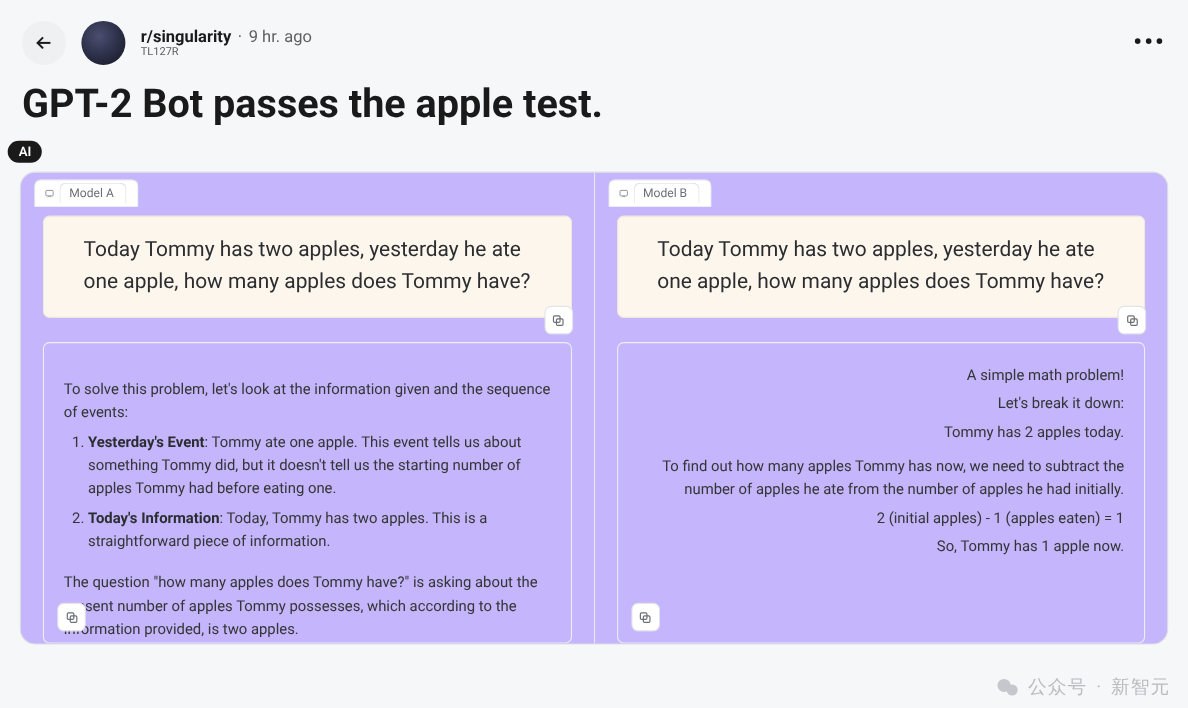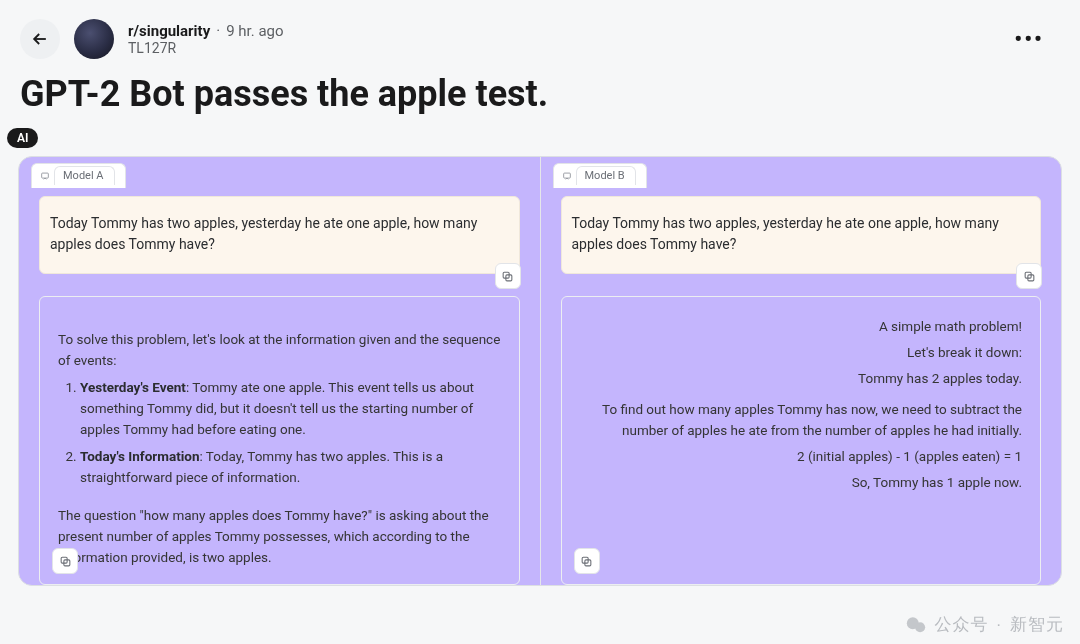--- a/index.html
+++ b/index.html
@@ -8,21 +8,21 @@
     background: #f6f7f8;
     color: #1a1a1b;
     width: 1080px;
     height: 644px;
     overflow: hidden;
     position: relative;
   }
   .header {
     display: flex;
     align-items: center;
-    padding: 18px 24px 0 20px;
+    padding: 18px 8px 0 20px;
     gap: 14px;
   }
   .back-btn {
     width: 40px; height: 40px;
     border-radius: 50%;
     background: #eef0f2;
     display: flex;
     align-items: center;
     justify-content: center;
     cursor: pointer;
@@ -32,21 +32,21 @@
     width: 40px; height: 40px;
     border-radius: 50%;
     background: radial-gradient(circle at 40% 35%, #4b4f70 0%, #2a2d45 55%, #14151f 100%);
     display: block;
   }
   .meta-block { display: flex; flex-direction: column; }
   .meta-line1 { display: flex; align-items: baseline; gap: 6px; font-size: 15px; }
   .subreddit { font-weight: 700; color: #1a1a1b; }
   .meta-sep { color: #5c5f63; }
   .meta-time { color: #5c5f63; }
-  .author { font-size: 14px; color: #5c5f63; }
+  .author { font-size: 10px; color: #5c5f63; }
   .more-btn {
     margin-left: auto;
     padding: 8px 12px;
     cursor: pointer;
     font-size: 22px;
     letter-spacing: 2px;
     color: #1a1a1b;
     font-weight: 700;
   }
   .post-title {
@@ -96,22 +96,22 @@
     font-size: 11px;
     color: #6b6f76;
     background: #fff;
   }
   .model-tab svg { width: 10px; height: 10px; }
   .prompt-box {
     margin: 4px 20px 0 20px;
     background: #fdf6ed;
     border: 1px solid #f0e8db;
     border-radius: 6px;
-    padding: 16px 18px 18px 10px;
-    font-size: 14px;
+    padding: 16px 18px 18px 36px;
+    font-size: 19px;
     color: #2b2d30;
     line-height: 1.5;
     position: relative;
   }
   .copy-chip {
     position: absolute;
     right: -2px;
     bottom: -16px;
     width: 26px; height: 26px;
     background: #fff;

